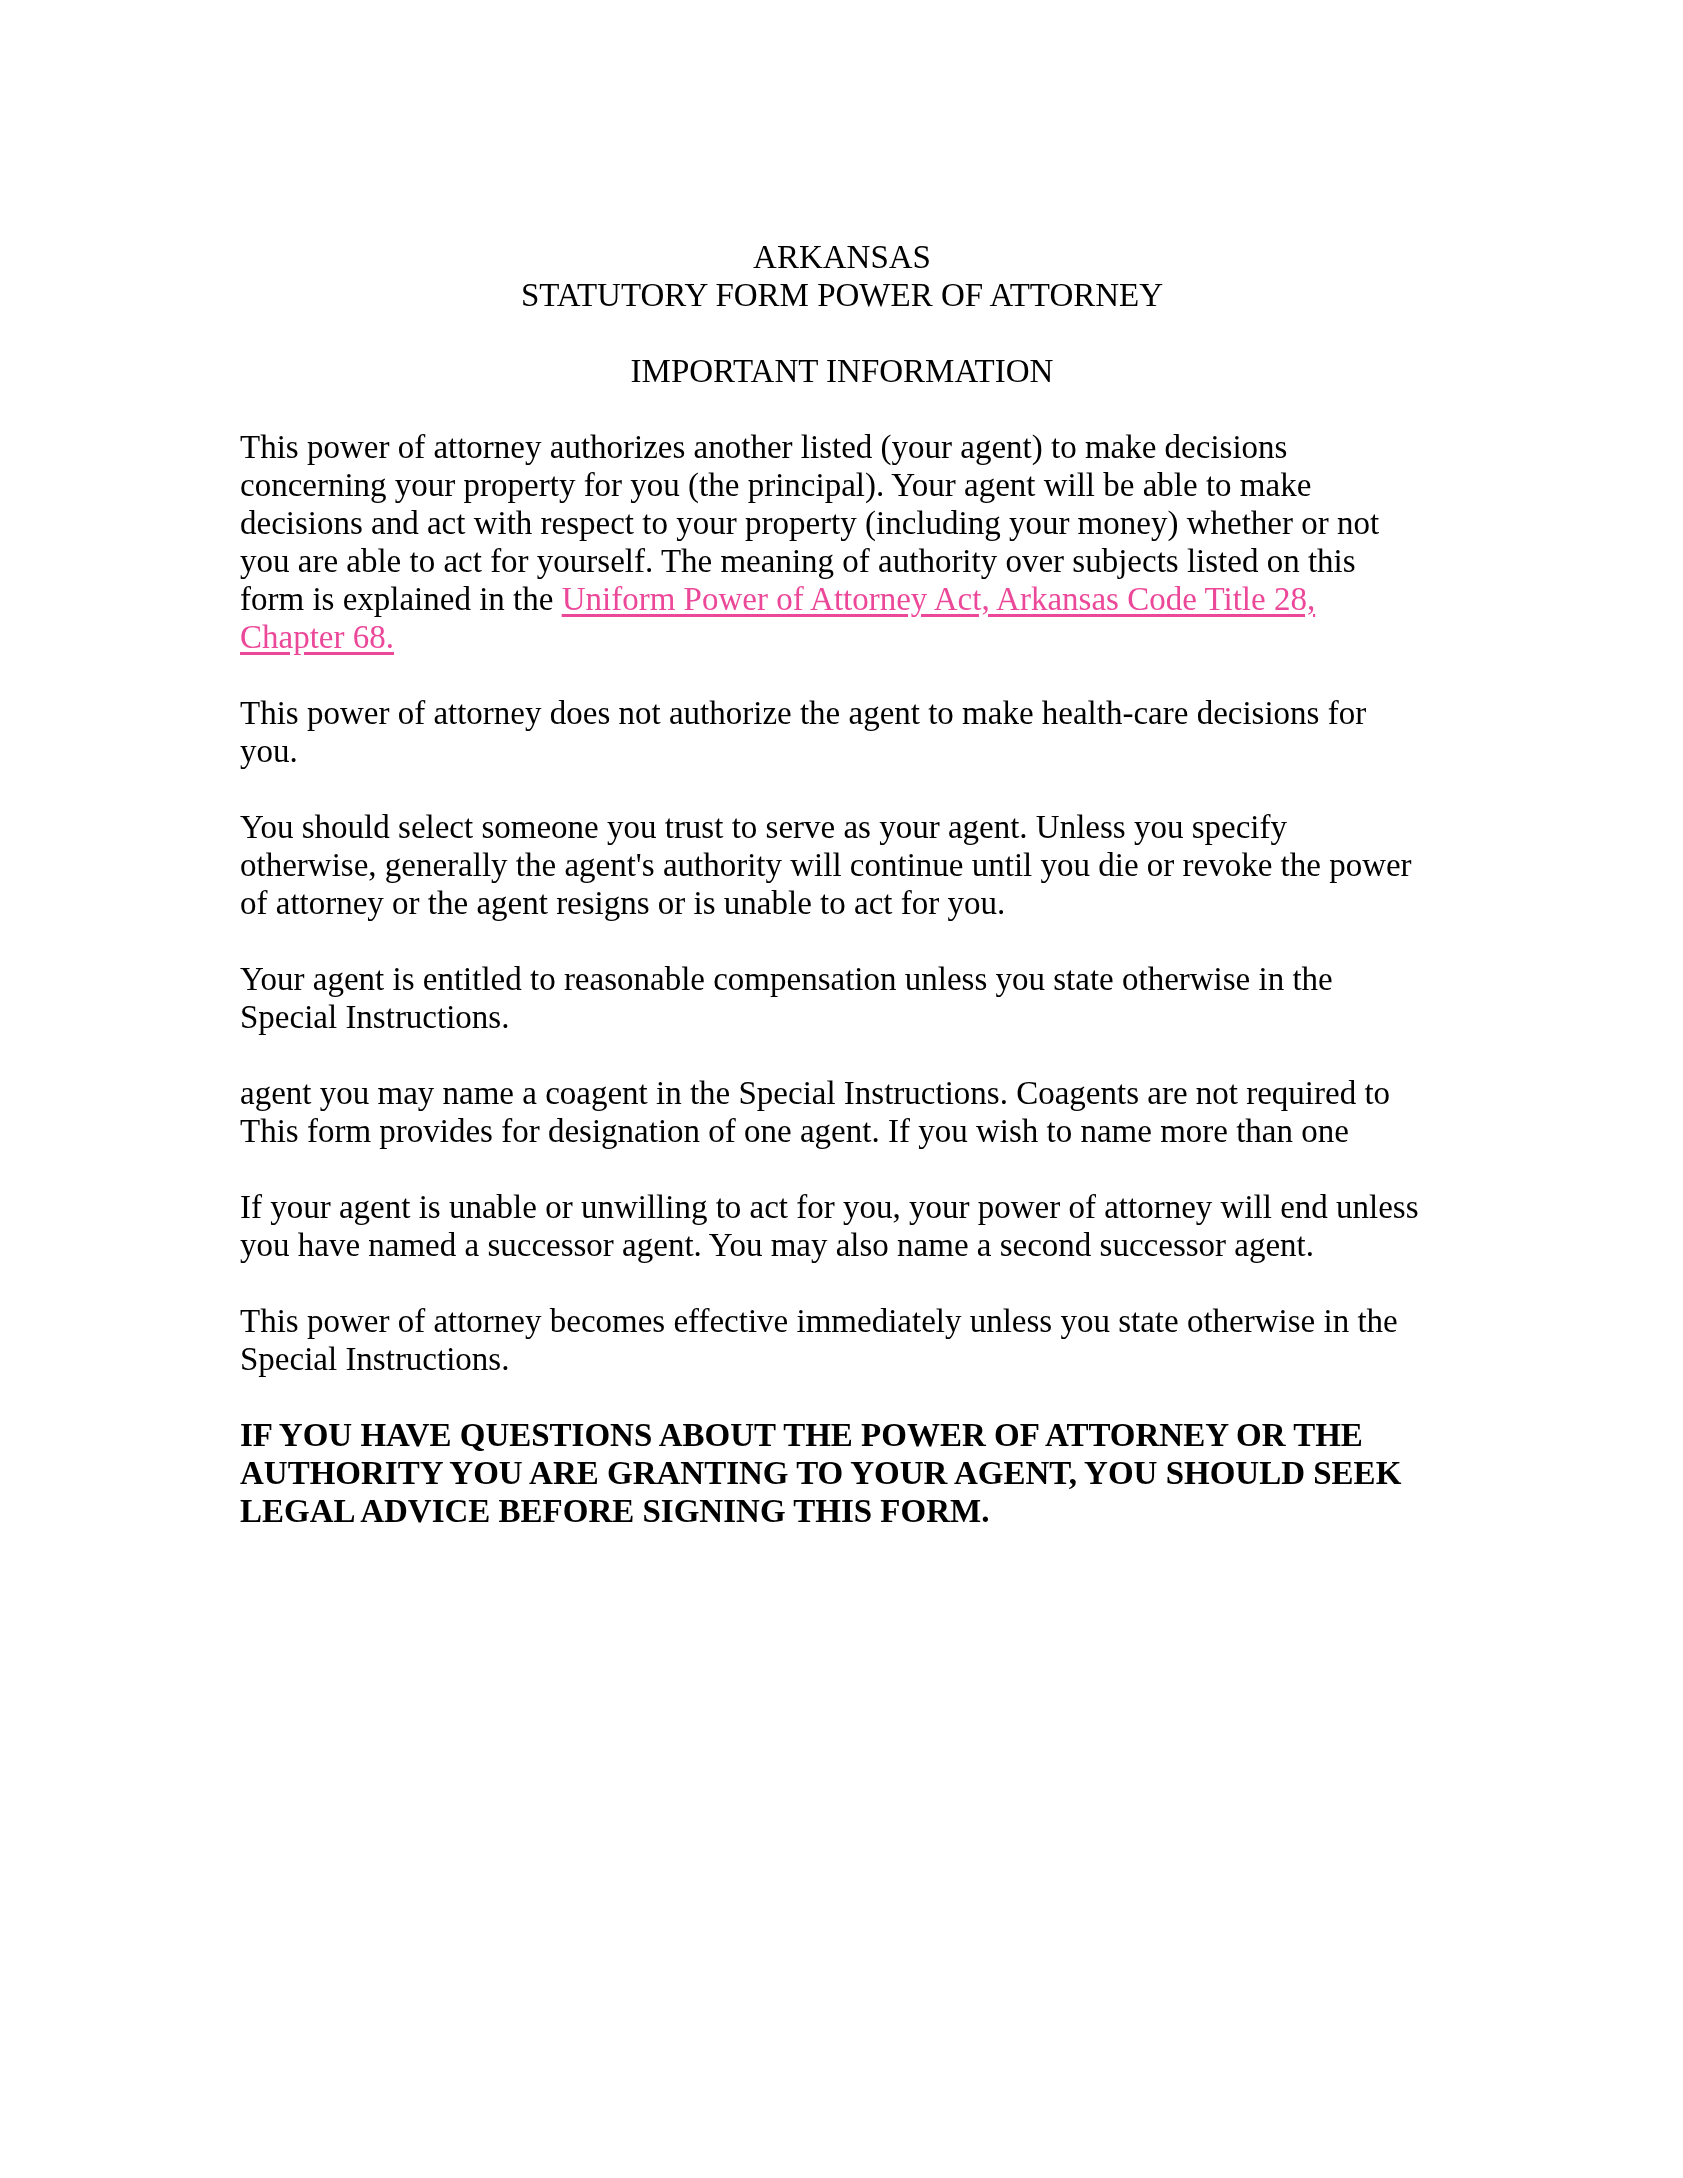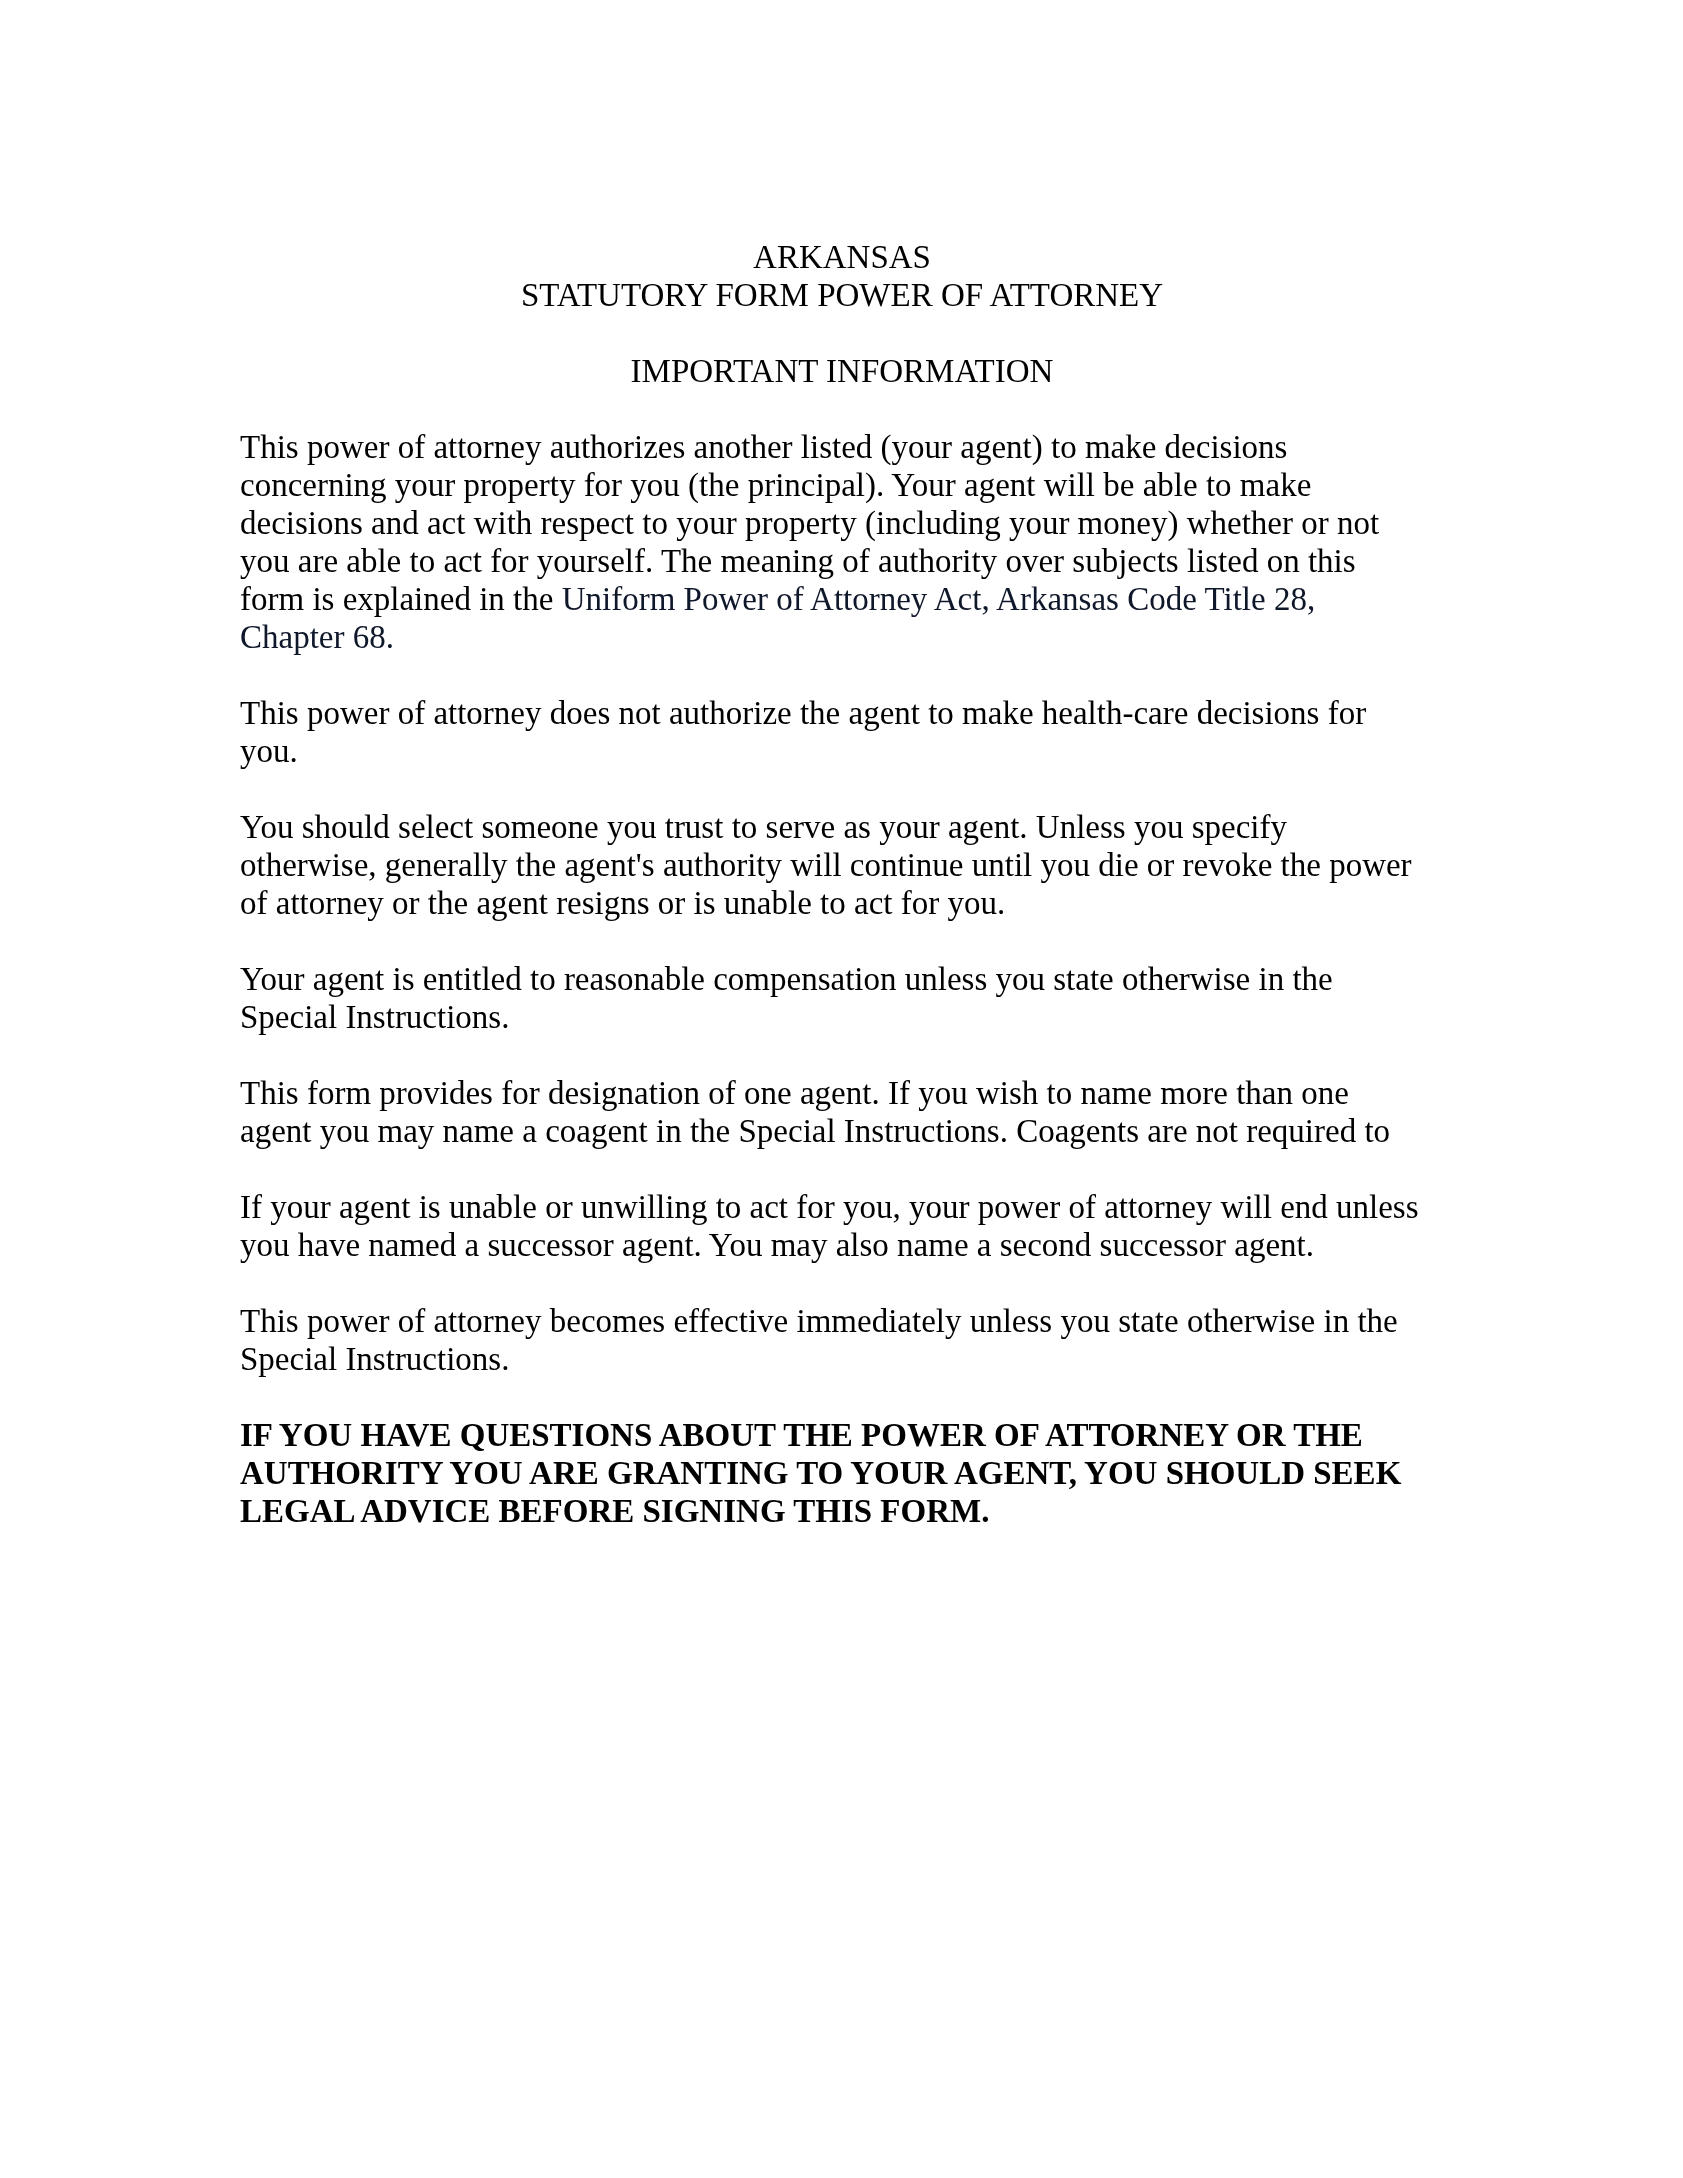--- a/index.html
+++ b/index.html
@@ -20,21 +20,22 @@
   .content {
     position: absolute;
     left: 240px;
     top: 238px;
     width: 1204px;
   }
   .center { text-align: center; }
   .block { margin: 0 0 38px 0; }
   .ln { display: block; white-space: nowrap; }
   .link {
-    color: #0f172a;
+    color: #ec4899;
+    text-decoration: underline;
     text-underline-offset: 4px;
     cursor: pointer;
     text-align: center;
   }
   .warning { font-weight: bold; }
   .warning .u {
     text-decoration-thickness: 4px;
     text-underline-offset: 4px;
   }
 </style>
@@ -72,22 +73,22 @@
       <span class="ln">otherwise, generally the agent's authority will continue until you die or revoke the power</span>
       <span class="ln">of attorney or the agent resigns or is unable to act for you.</span>
     </p>
 
     <p class="block">
       <span class="ln">Your agent is entitled to reasonable compensation unless you state otherwise in the</span>
       <span class="ln">Special Instructions.</span>
     </p>
 
     <p class="block">
+      <span class="ln">agent you may name a coagent in the Special Instructions. Coagents are not required to</span>
       <span class="ln">This form provides for designation of one agent. If you wish to name more than one</span>
-      <span class="ln">agent you may name a coagent in the Special Instructions. Coagents are not required to</span>
     </p>
 
     <p class="block">
       <span class="ln">If your agent is unable or unwilling to act for you, your power of attorney will end unless</span>
       <span class="ln">you have named a successor agent. You may also name a second successor agent.</span>
     </p>
 
     <p class="block">
       <span class="ln">This power of attorney becomes effective immediately unless you state otherwise in the</span>
       <span class="ln">Special Instructions.</span>

